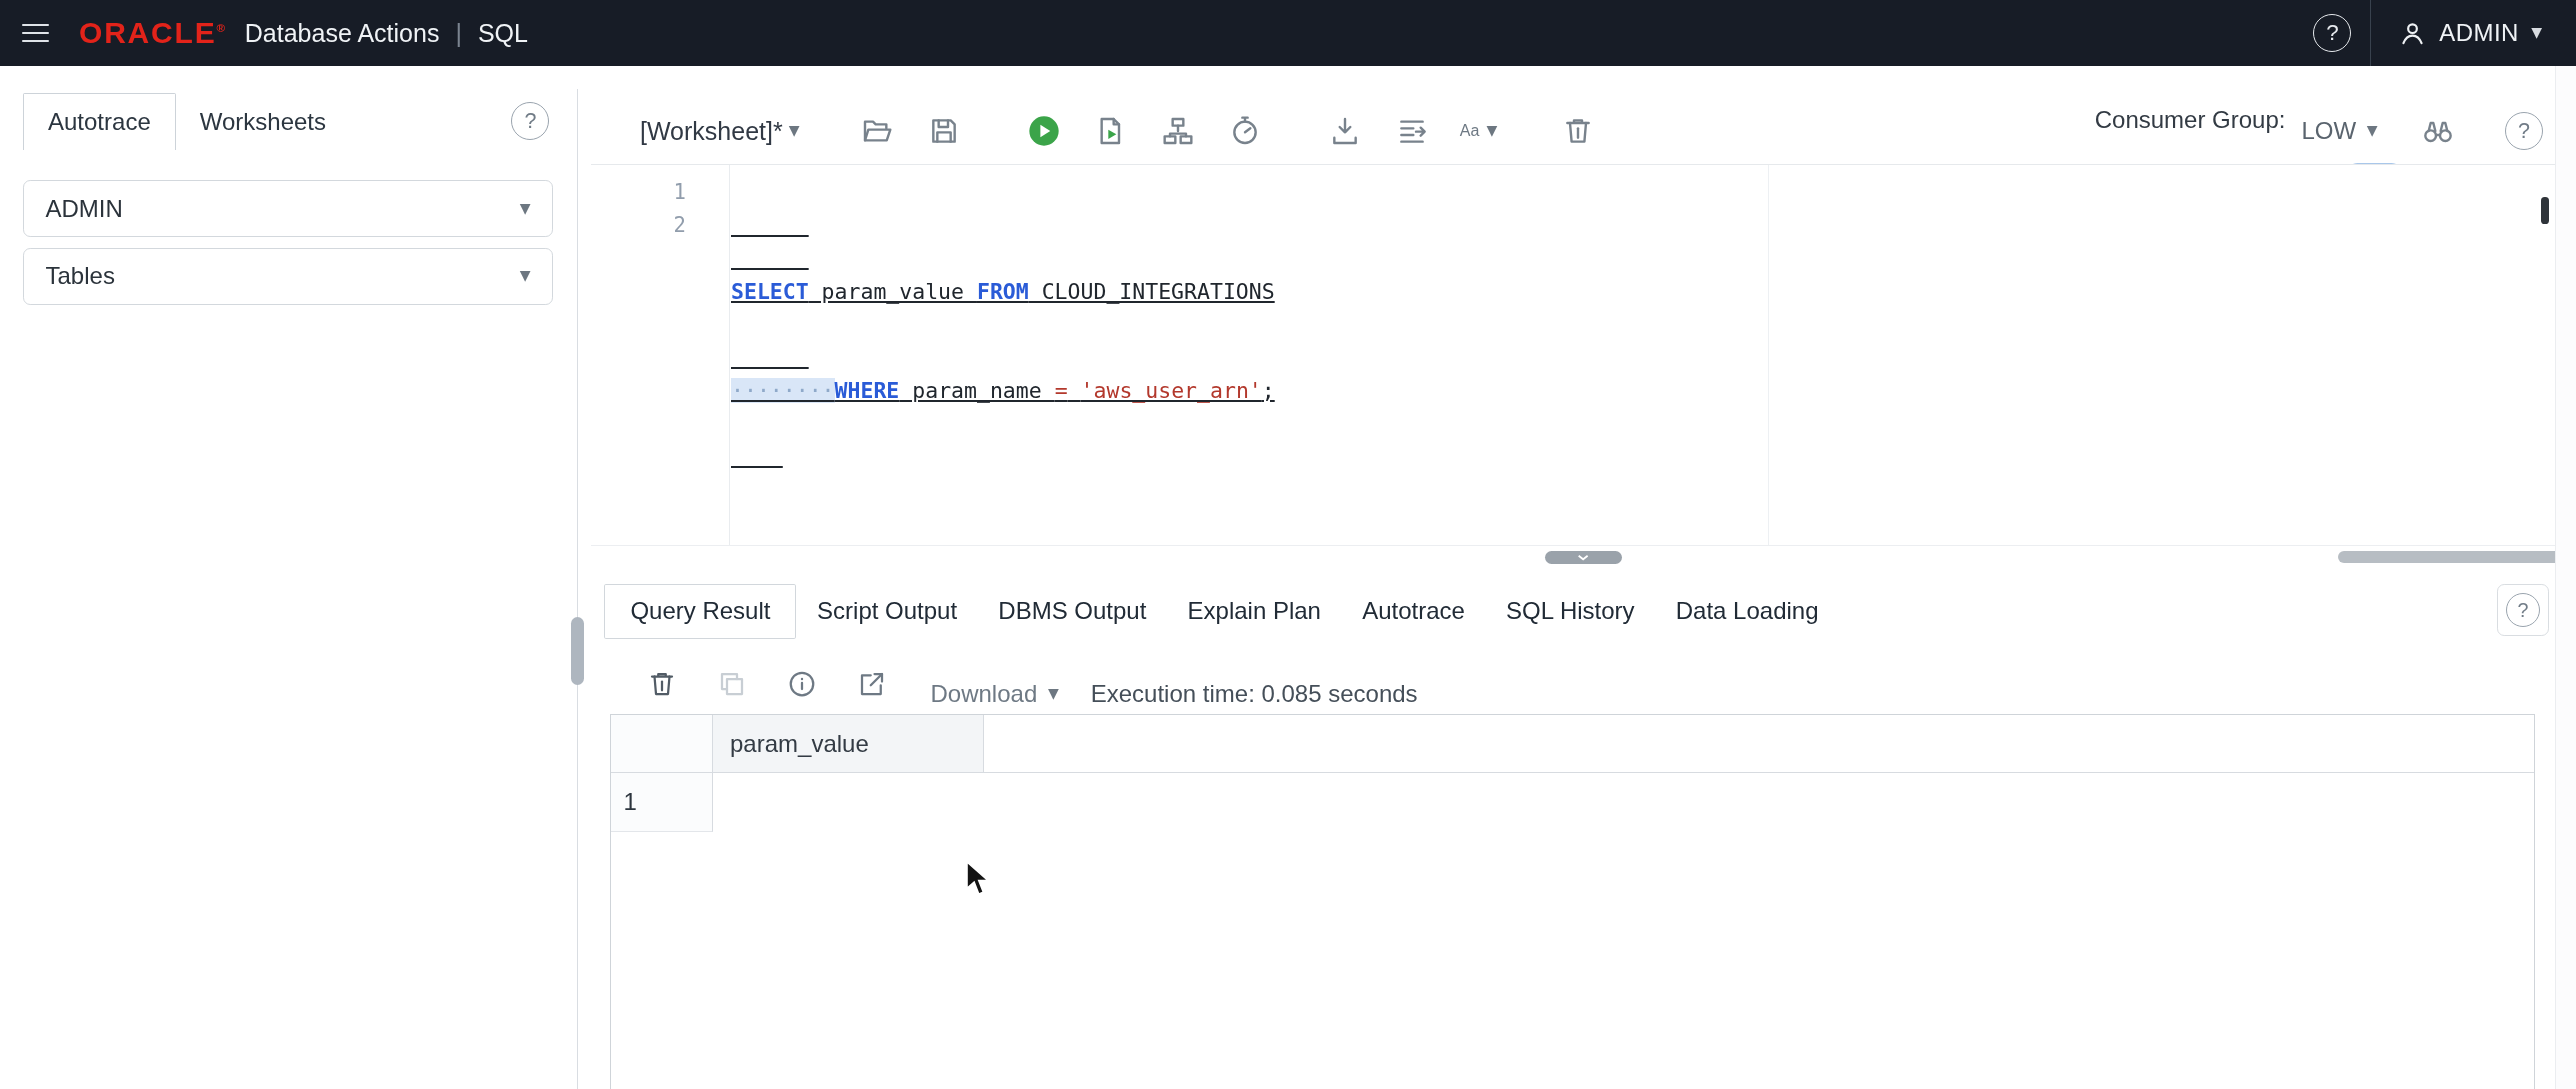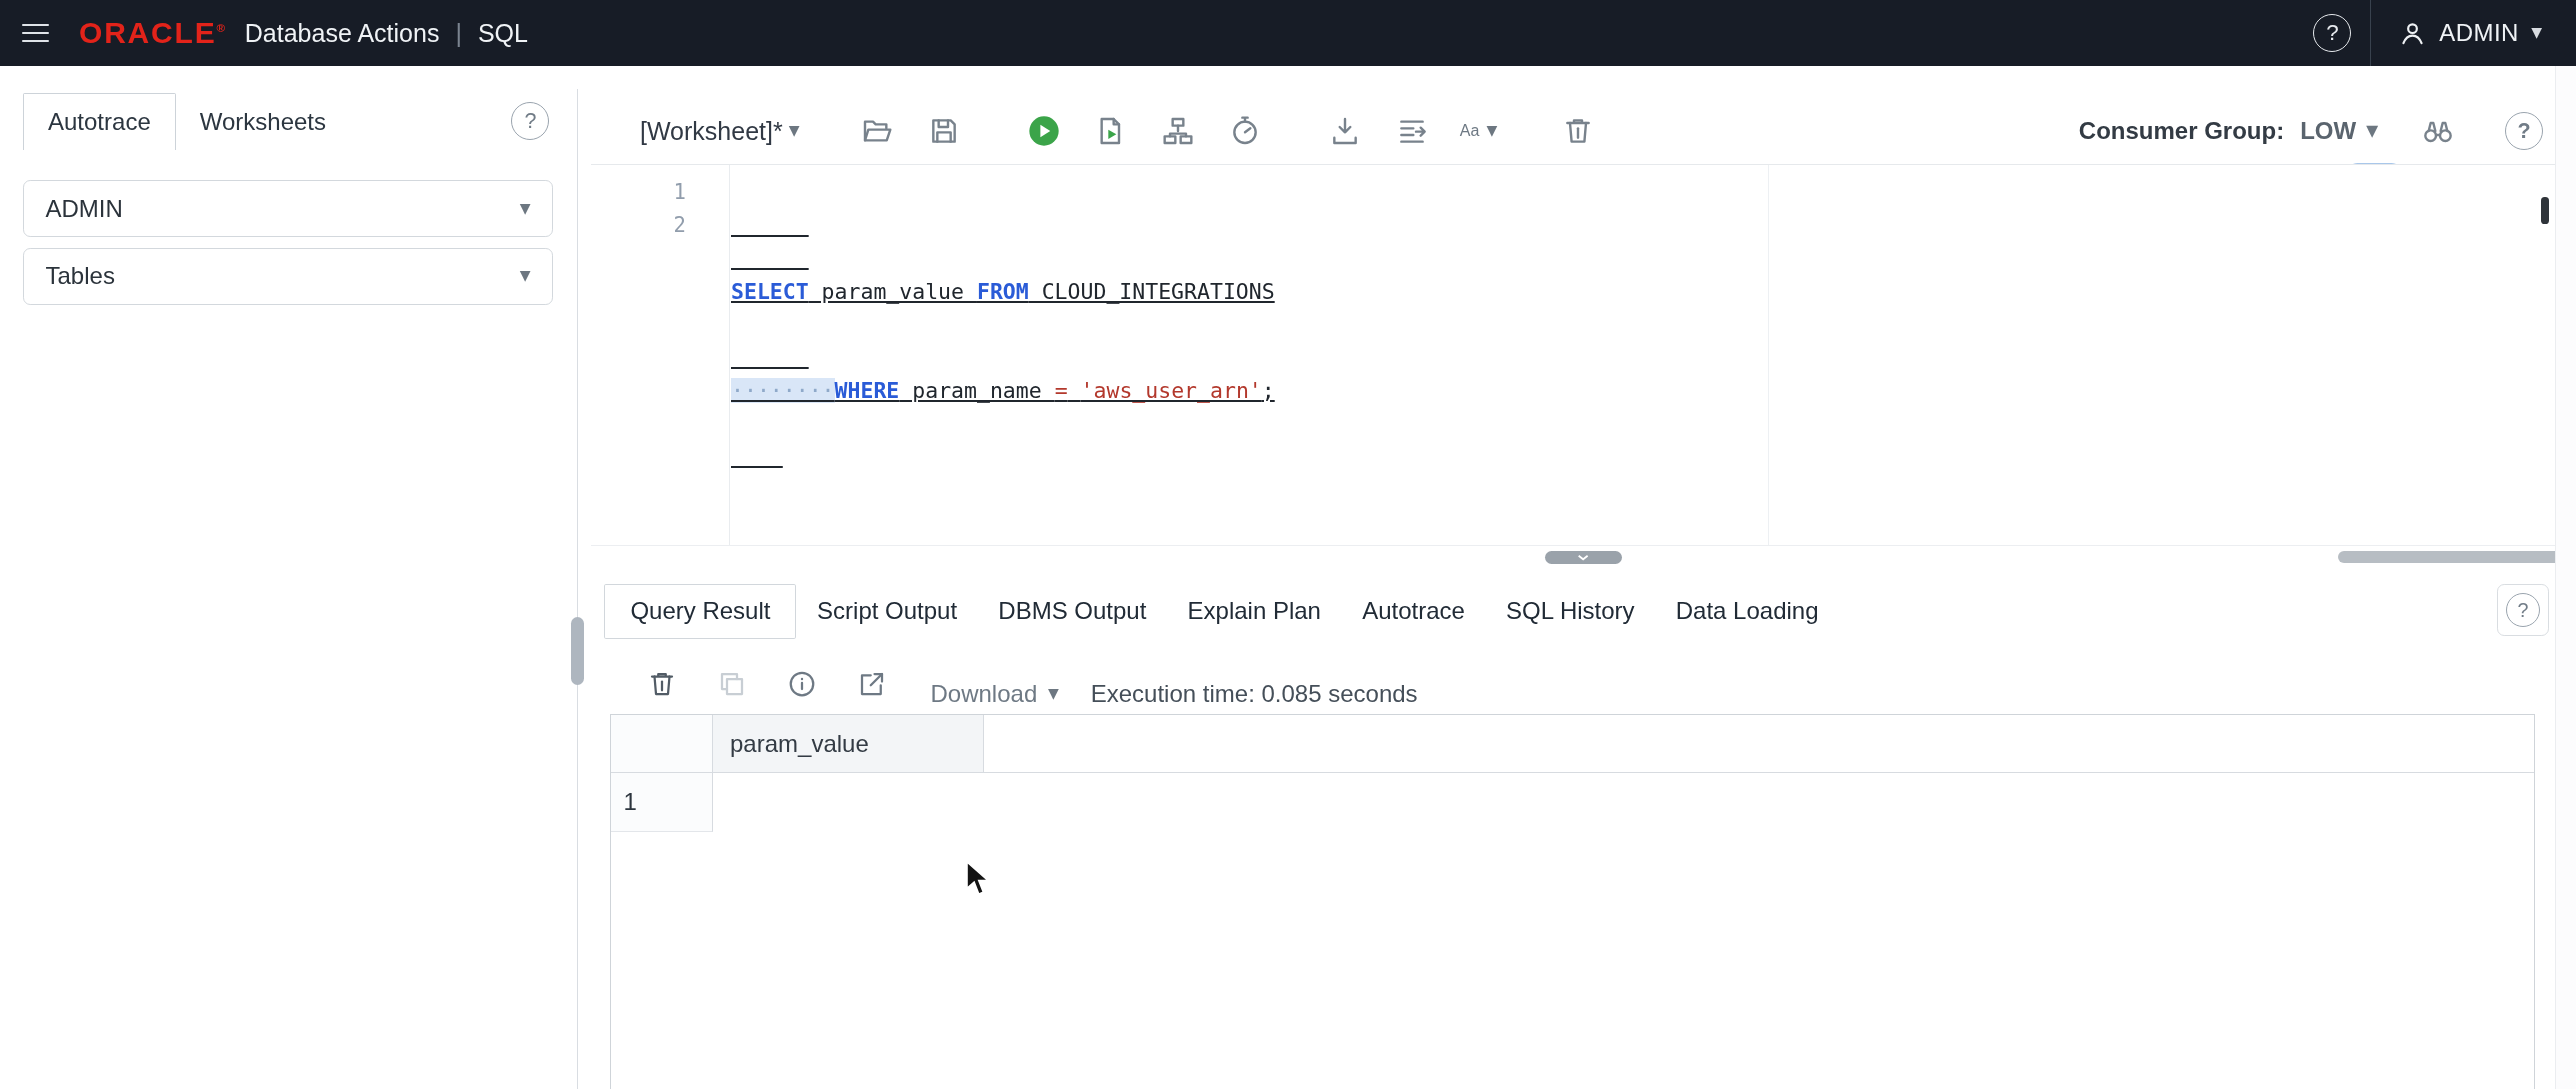--- a/index.html
+++ b/index.html
@@ -53,21 +53,21 @@
   
   .main{position:absolute;left:591px;top:66px;right:0;bottom:0;}
 
   .ws-toolbar{position:absolute;left:0;right:0;top:32px;height:66px;display:flex;align-items:center;
               padding:0 27px 0 49px;box-sizing:border-box;}
   .ws-title{font-size:25px;color:#313944;display:flex;align-items:center;gap:6px;cursor:pointer;margin-right:36px;}
   .tbtn{width:50px;height:50px;display:flex;align-items:center;justify-content:center;margin-left:17px;cursor:pointer;border-radius:5.4px;}
   .tbtn svg{width:32px;height:32px;stroke:#78828c;fill:none;stroke-width:1.8;stroke-linecap:round;stroke-linejoin:round;}
   .tbtn.gap{margin-left:50px;}
   .aa-label{font-size:16px;color:#6e7984;margin-right:7.2px;}
-  .cg-group{margin-left:auto;display:flex;align-items:center;gap:16px;font-weight:bold;}
+  .cg-group{margin-left:auto;display:flex;gap:16px;}
   .cg-label{font-size:24px;color:#333b44;}
   .cg-value{font-size:24px;color:#5a646e;display:flex;align-items:center;gap:10.7px;cursor:pointer;}
   .cg-group .tbtn{margin-left:19.7px;}
 
   .editor{position:absolute;left:0;right:0;top:98px;height:381px;border-top:0.9px solid #e6e9ec;background:#fff;}
   .gutter{position:absolute;left:0;top:0;bottom:0;width:139px;border-right:0.9px solid #e9ecef;padding-top:10.7px;box-sizing:border-box;}
   .ln{height:33px;line-height:33px;text-align:right;padding-right:43px;font-family:"DejaVu Sans Mono",monospace;
       font-size:20.6px;color:#919dac;}
   .code{position:absolute;left:140px;top:0;right:0;bottom:0;padding-top:10.7px;white-space:pre;
         font-family:"DejaVu Sans Mono",monospace;font-size:21.5px;line-height:33px;color:#20262d;cursor:text;text-decoration:underline;}

